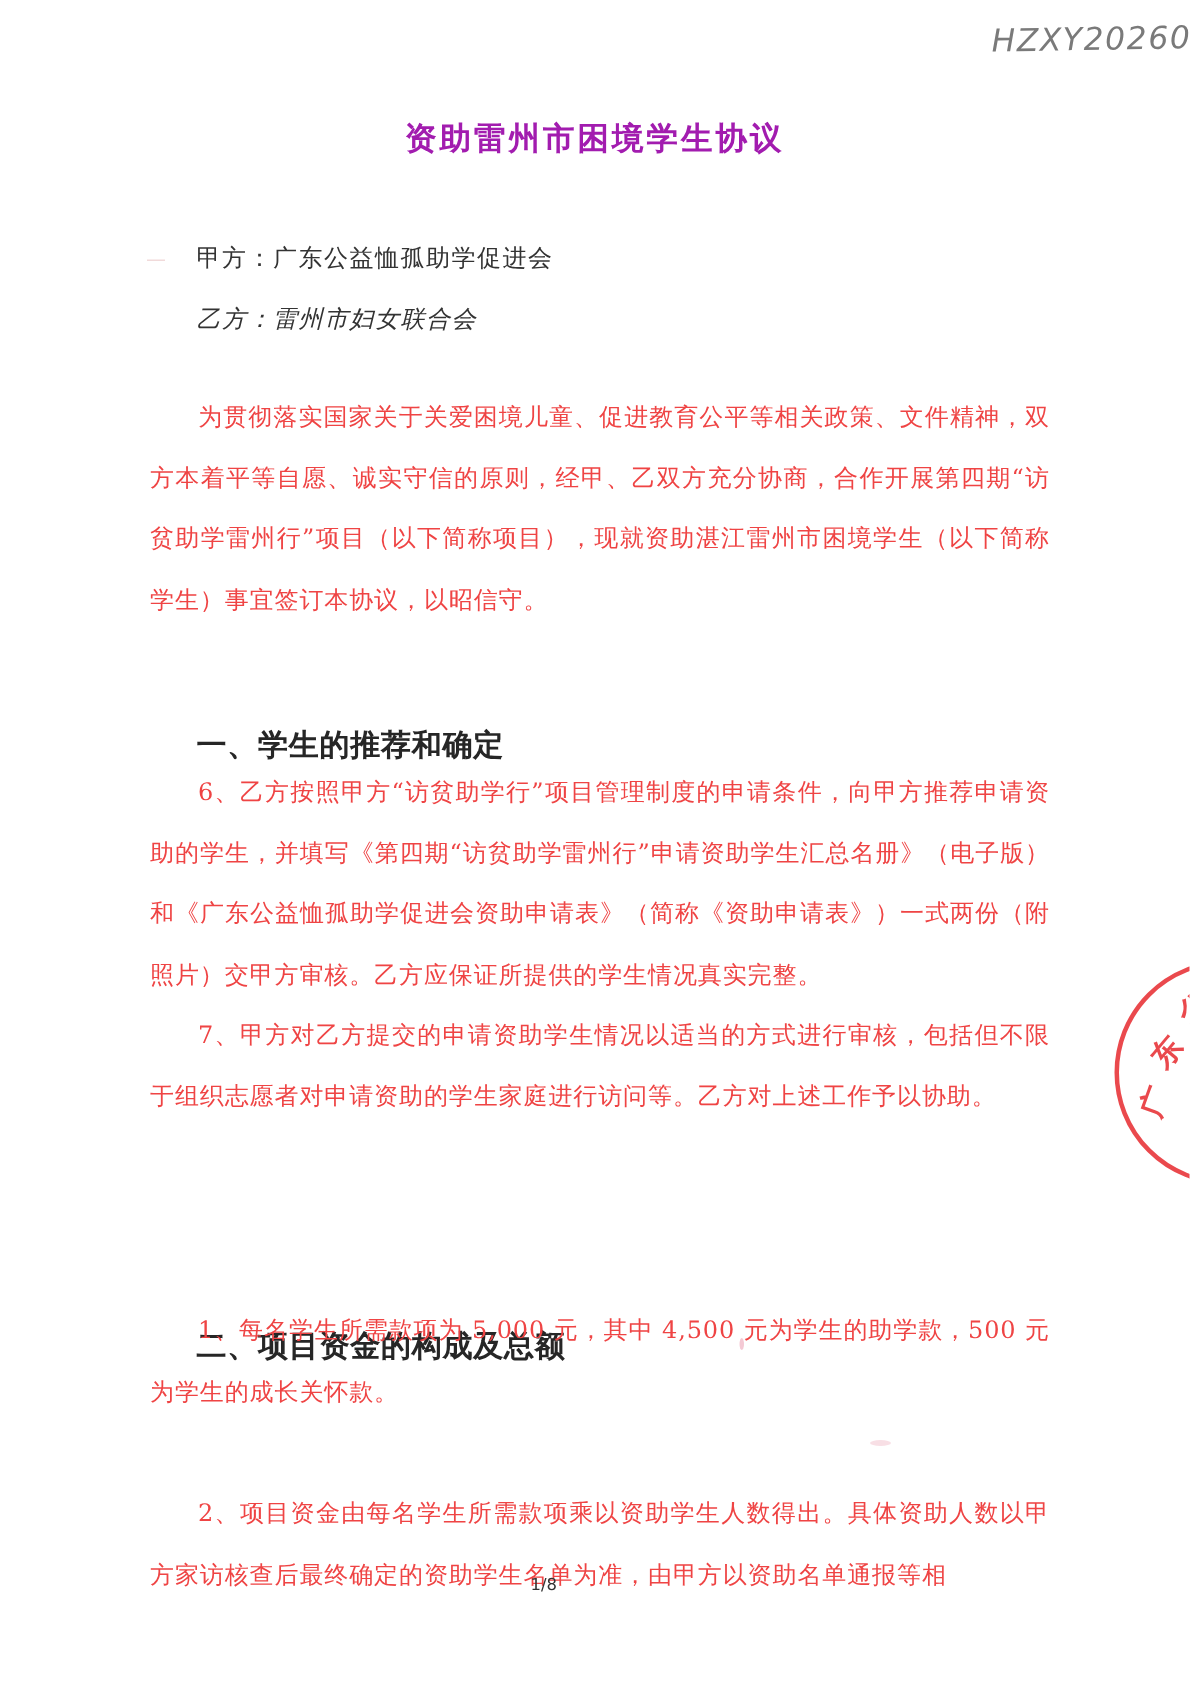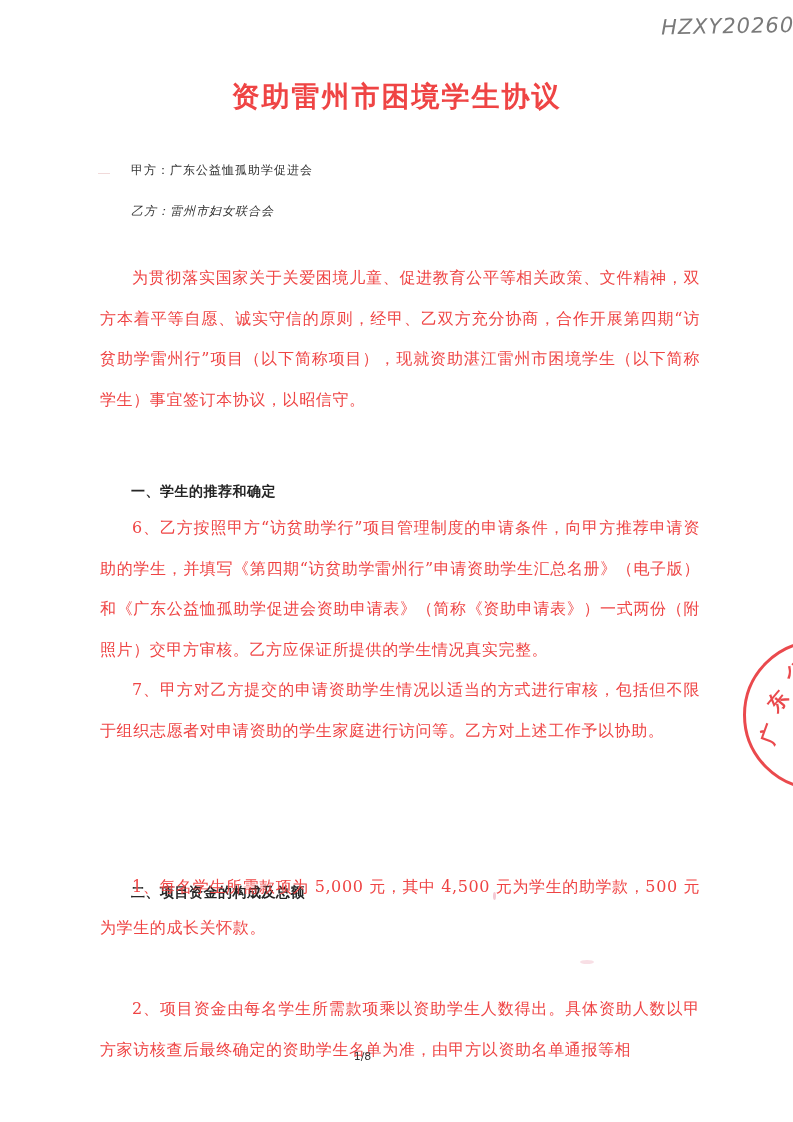--- a/index.html
+++ b/index.html
@@ -27,28 +27,28 @@
       transform: rotate(-1deg);
     }
     .doc-title {
       position: absolute;
       top: 78px;
       left: 0;
       width: 793px;
       text-align: center;
       font-family: "DejaVu Sans", sans-serif;
       font-weight: bold;
-      font-size: 28px;
+      font-size: 21px;
       letter-spacing: 2px;
-      color: #ef4444;
+      color: #a21caf;
     }
     .party {
       position: absolute;
       left: 131px;
-      font-size: 12px;
+      font-size: 16px;
       letter-spacing: 1px;
       color: #333;
     }
     .party-a { top: 162px; }
     .party-b { top: 203px; font-style: italic; }
     .margin-mark {
       position: absolute;
       left: 98px;
       top: 173px;
       width: 12px;
@@ -66,21 +66,21 @@
       text-align-last: left;
       letter-spacing: 0.6px;
     }
     .para .indent { display: inline-block; width: 32px; }
     .intro { top: 258px; }
     .section-heading {
       position: absolute;
       left: 131px;
       font-family: "DejaVu Sans", sans-serif;
       font-weight: bold;
-      font-size: 14px;
+      font-size: 20px;
       color: #262626;
       letter-spacing: 0.5px;
     }
     .sec1 { top: 483px; }
     .sec1-p1 { top: 508px; }
     .sec1-p2 { top: 670px; }
     .sec2 { top: 884px; }
     .sec2-p1 { top: 867px; }
     .sec2-p2 { top: 989px; }
     .page-number {

